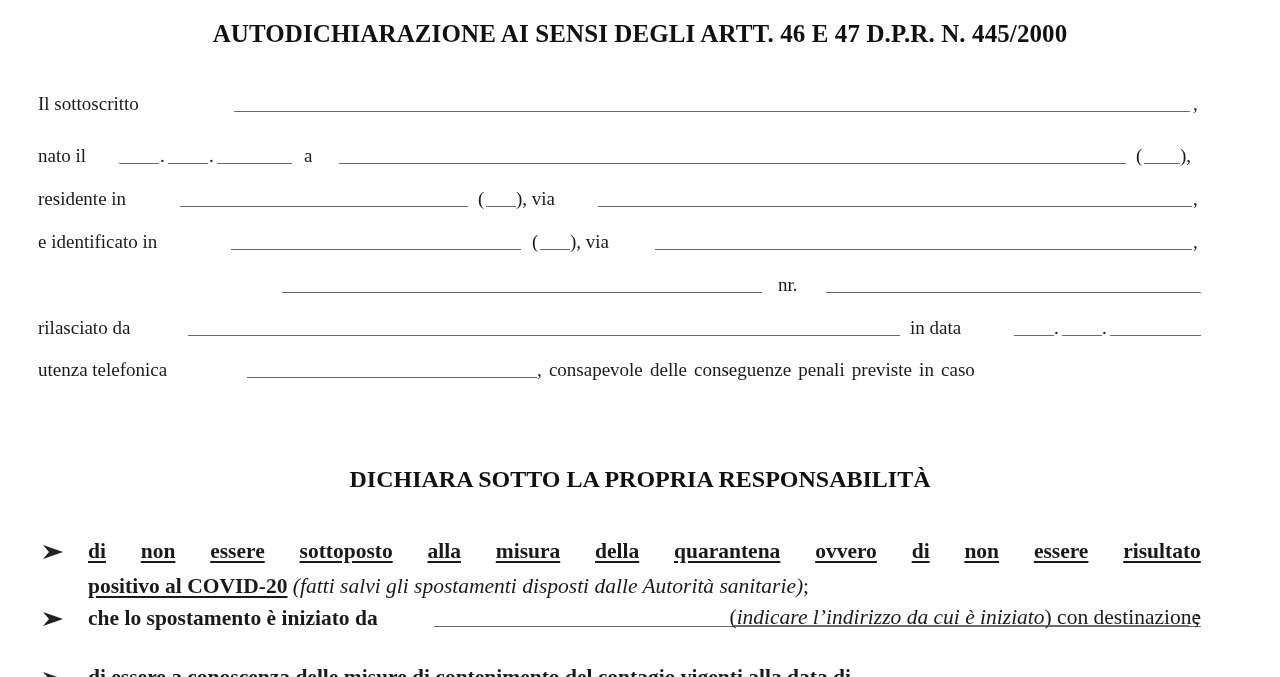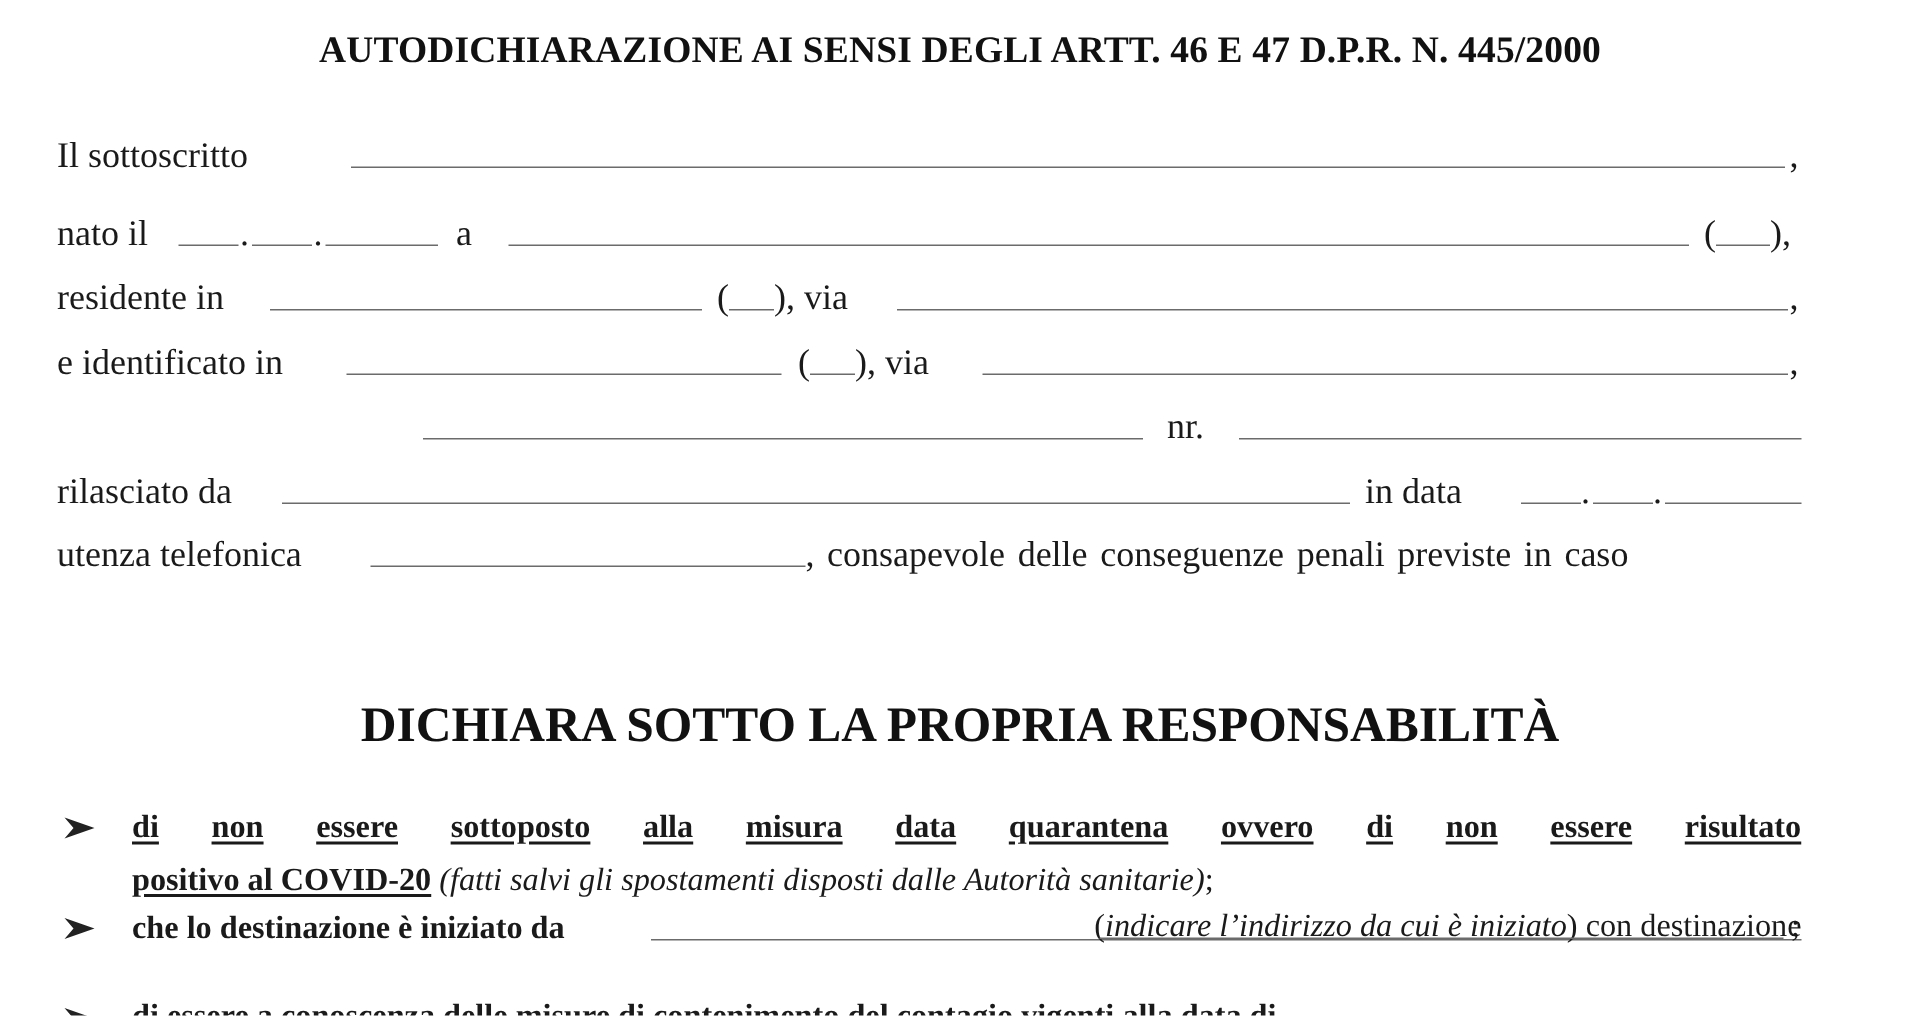--- a/index.html
+++ b/index.html
@@ -8,25 +8,25 @@
     font-family: "Liberation Serif", "DejaVu Serif", serif;
     color: #1a1a1a;
   }
   .title {
     position: absolute; left: 0; width: 1280px; top: 20px;
     text-align: center; font-weight: bold; font-size: 25px; letter-spacing: 0.1px;
     color: #111;
   }
   .subtitle {
     position: absolute; left: 0; width: 1280px; top: 466px;
-    text-align: center; font-weight: bold; font-size: 33px; color: #111;
+    text-align: center; font-weight: bold; font-size: 24px; color: #111;
   }
   .line {
     position: absolute; left: 38px; width: 1163px; height: 30px;
-    font-size: 24px; line-height: 30px; white-space: nowrap;
+    font-size: 19px; line-height: 30px; white-space: nowrap;
   }
   .seg { position: absolute; top: 0; }
   .blank {
     position: absolute; top: 22px; height: 0; border-bottom: 1.6px solid #6b6b6b;
   }
   .b { font-weight: bold; }
   .i { font-style: italic; }
   .u { text-decoration: underline; text-decoration-thickness: 2px; text-underline-offset: 3px; }
   .bullet {
     position: absolute; left: 42px; width: 22px; height: 16px;
@@ -118,39 +118,39 @@
         <path d="M1 1 L21 8 L1 15 L7 8 Z" fill="#222"></path>
       </svg>
   </div>
   <div class="para justify b u" style="top:538px;">
     <span>di</span>
     <span>non</span>
     <span>essere</span>
     <span>sottoposto</span>
     <span>alla</span>
     <span>misura</span>
-    <span>data</span>
+    <span>della</span>
     <span>quarantena</span>
     <span>ovvero</span>
     <span>di</span>
     <span>non</span>
     <span>essere</span>
     <span>risultato</span>
   </div>
   <div class="para" style="top:573px;">
     <span class="b u">positivo al COVID-20</span><span class="i"> (fatti salvi gli spostamenti disposti dalle Autorità sanitarie)</span><span>;</span>
   </div>
 
   <div class="bullet" style="top:611px;">
     <svg width="22" height="16" viewBox="0 0 22 16">
         <path d="M1 1 L21 8 L1 15 L7 8 Z" fill="#222"></path>
       </svg>
   </div>
   <div class="para" style="top:605px; height:26px;">
-    <span class="b">che lo destinazione è iniziato da</span>
+    <span class="b">che lo spostamento è iniziato da</span>
     <span class="blank" style="left:346px; width:767px; top:21px;"></span>
   </div>
   <div class="para" style="top:604px; height:26px;text-align:right;">
     <span>(</span><span class="i">indicare l’indirizzo da cui è iniziato</span><span>) con destinazione</span>
     <span class="blank" style="left:645px; width:456px; top:21px;"></span>
     <span style="position:absolute; left:1106px; top:0;">;</span>
   </div>
 
   <div class="bullet" style="top:671px;">
     <svg width="22" height="16" viewBox="0 0 22 16">

